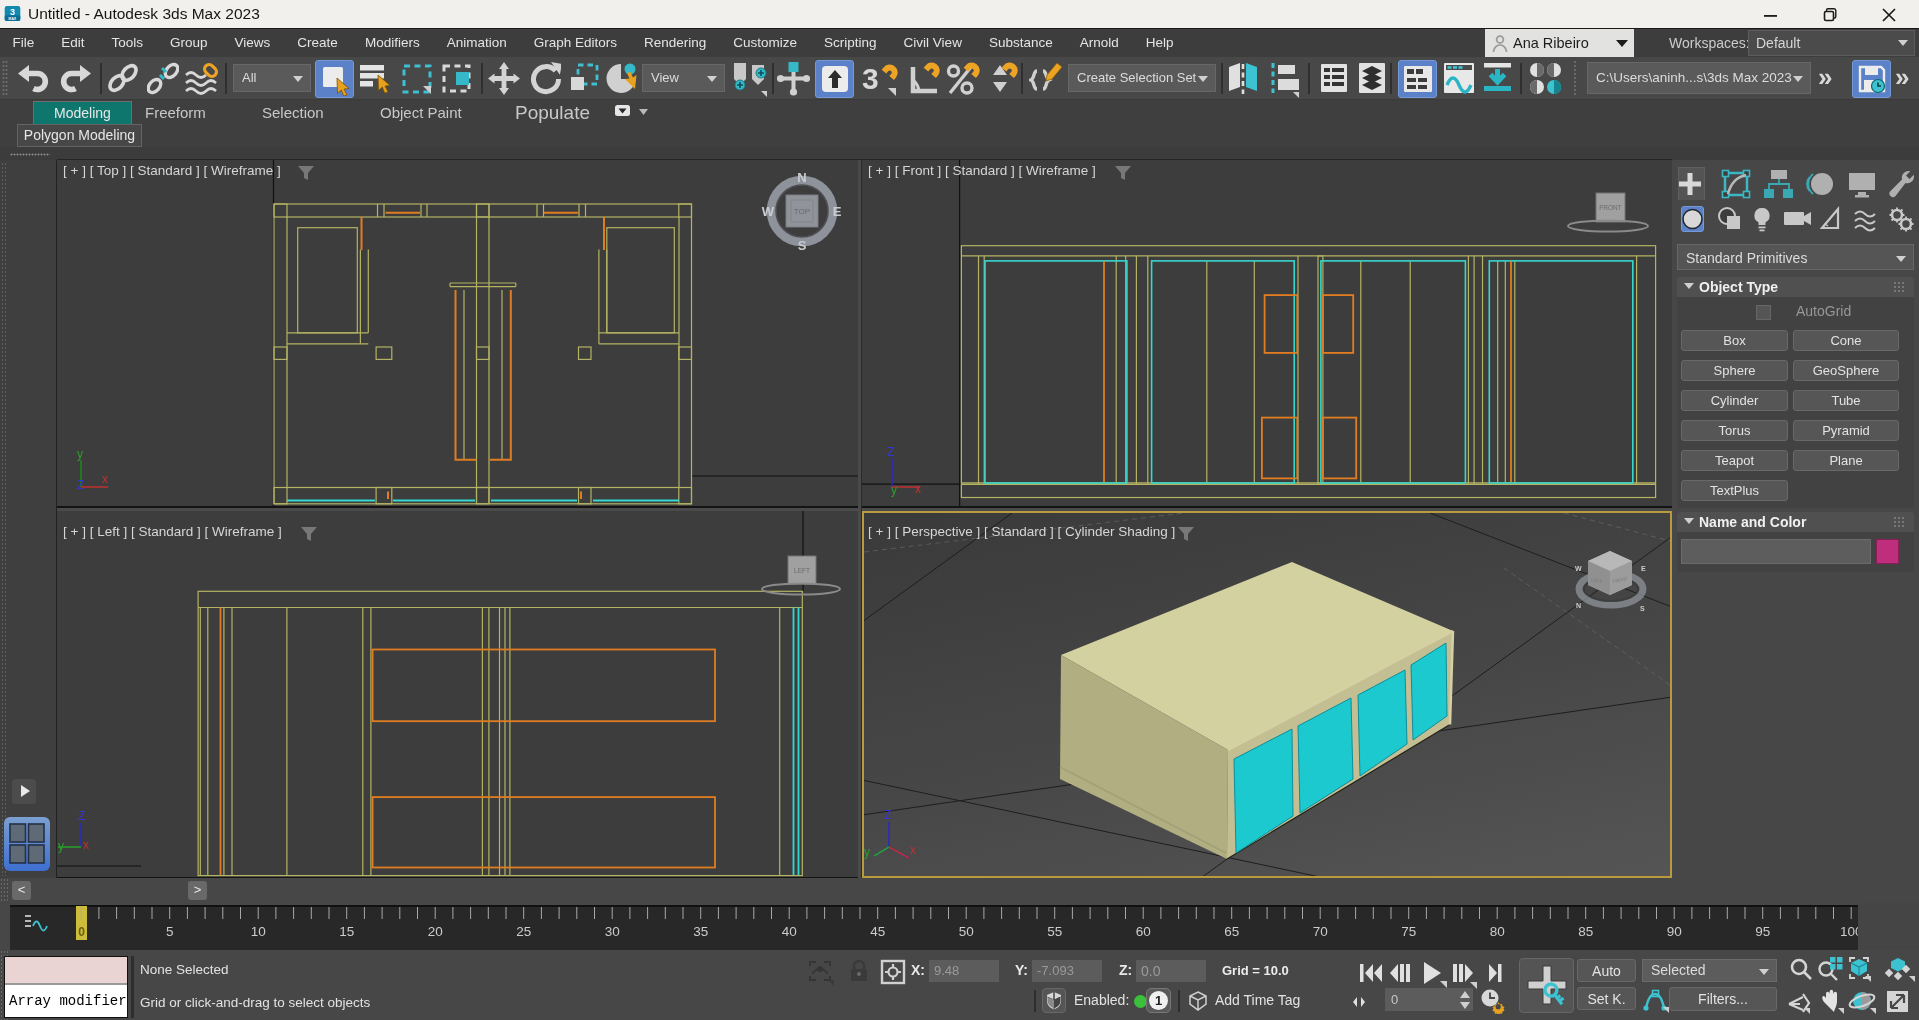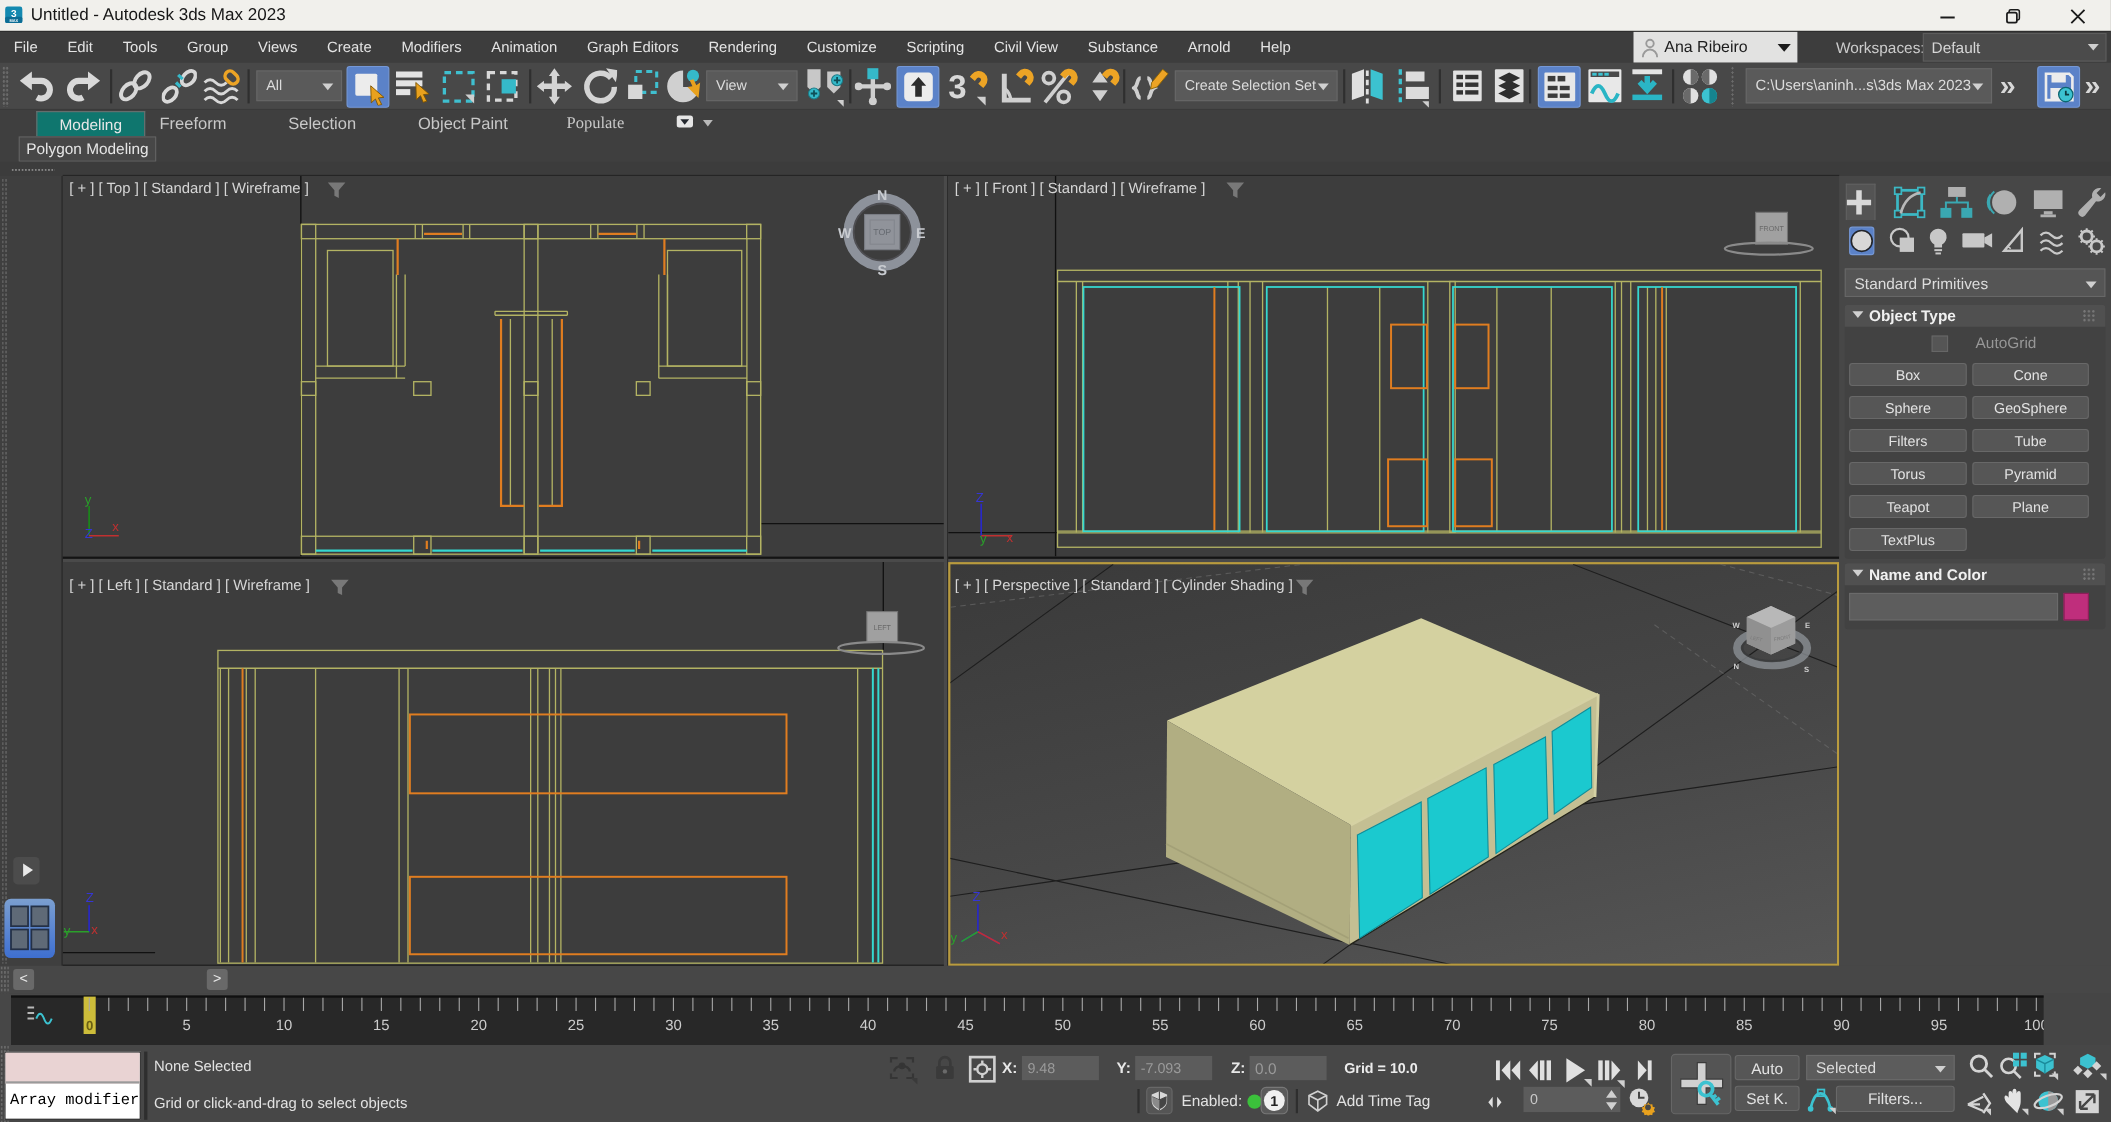--- a/index.html
+++ b/index.html
@@ -233,21 +233,21 @@
 </svg>
 <div class="abs" style="left:1895px;top:62px;color:#d8d8d8;font-size:26px;font-weight:bold;">»</div>
 
 <div class="abs" style="left:2px;top:60px;width:6px;height:37px;background-image:radial-gradient(circle,#6a6a6a 1px,transparent 1.2px);background-size:3px 4px;"></div>
 
 <div class="abs" style="left:0;top:100px;width:1919px;height:60px;background:#3f3f3f;"></div>
 <div class="abs" style="left:33px;top:101px;width:99px;height:23px;background:#0f766e;border:1px solid #6e6e6e;border-bottom:none;box-sizing:border-box;color:#e8e8e8;font-size:14px;text-align:center;line-height:22px;">Modeling</div>
 <div class="abs" style="left:145px;top:101px;color:#c8c8c8;font-size:15px;line-height:23px;">Freeform</div>
 <div class="abs" style="left:262px;top:101px;color:#c8c8c8;font-size:15px;line-height:23px;">Selection</div>
 <div class="abs" style="left:380px;top:101px;color:#c8c8c8;font-size:15px;line-height:23px;">Object Paint</div>
-<div class="abs" style="left:515px;top:101px;color:#c8c8c8;font-size:15px;line-height:23px;font-family:Liberation Serif, serif;">Populate</div>
+<div class="abs" style="left:515px;top:101px;color:#c8c8c8;font-size:19px;line-height:23px;">Populate</div>
 <svg class="abs" style="left:615px;top:104px;" width="36" height="16" viewBox="0 0 36 16">
  <rect x="0" y="1" width="15" height="11" rx="2.5" fill="#e6e6e6"></rect>
  <path d="M3.5 4.5 h8 l-4 5 z" fill="#23272e"></path>
  <path d="M24 5 h9 l-4.5 6 z" fill="#b9b9b9"></path>
 </svg>
 <div class="abs" style="left:17px;top:124px;width:125px;height:23px;background:#474747;border:1px solid #636363;box-sizing:border-box;color:#e6e6e6;font-size:14px;text-align:center;line-height:21px;">Polygon Modeling</div>
 <div class="abs" style="left:0;top:147px;width:1919px;height:13px;background:#3c3c3c;"></div>
 <div class="abs" style="left:10px;top:153px;width:40px;height:3px;background-image:radial-gradient(circle,#8a8a8a 0.9px,transparent 1.1px);background-size:3px 3px;"></div>
 
 <div class="abs" style="left:0;top:160px;width:57px;height:718px;background:#3f3f3f;"></div>
@@ -532,21 +532,21 @@
 <div class="abs" style="left:1677px;top:277px;width:237px;height:20px;background:#505050;border-radius:3px 3px 0 0;"></div>
 <div class="abs" style="left:1684px;top:283px;width:0;height:0;border-left:5px solid transparent;border-right:5px solid transparent;border-top:6px solid #d0d0d0;"></div>
 <div class="abs" style="left:1699px;top:279px;color:#f0f0f0;font-size:14px;font-weight:bold;">Object Type</div>
 <div class="abs" style="left:1893px;top:281px;width:12px;height:12px;background-image:radial-gradient(circle,#777 1px,transparent 1.2px);background-size:4px 4px;"></div>
 <div class="abs" style="left:1756px;top:305px;width:13px;height:13px;background:#555;border:1px solid #666;"></div>
 <div class="abs" style="left:1796px;top:303px;color:#979797;font-size:14px;">AutoGrid</div>
 <div class="pbtn" style="left:1681px;top:330px;width:107px;height:21px;line-height:20px;">Box</div>
 <div class="pbtn" style="left:1793px;top:330px;width:106px;height:21px;line-height:20px;">Cone</div>
 <div class="pbtn" style="left:1681px;top:360px;width:107px;height:21px;line-height:20px;">Sphere</div>
 <div class="pbtn" style="left:1793px;top:360px;width:106px;height:21px;line-height:20px;">GeoSphere</div>
-<div class="pbtn" style="left:1681px;top:390px;width:107px;height:21px;line-height:20px;">Filters</div>
+<div class="pbtn" style="left:1681px;top:390px;width:107px;height:21px;line-height:20px;">Cylinder</div>
 <div class="pbtn" style="left:1793px;top:390px;width:106px;height:21px;line-height:20px;">Tube</div>
 <div class="pbtn" style="left:1681px;top:420px;width:107px;height:21px;line-height:20px;">Torus</div>
 <div class="pbtn" style="left:1793px;top:420px;width:106px;height:21px;line-height:20px;">Pyramid</div>
 <div class="pbtn" style="left:1681px;top:450px;width:107px;height:21px;line-height:20px;">Teapot</div>
 <div class="pbtn" style="left:1793px;top:450px;width:106px;height:21px;line-height:20px;">Plane</div>
 <div class="pbtn" style="left:1681px;top:480px;width:107px;height:21px;line-height:20px;">TextPlus</div>
 
 <div class="abs" style="left:1677px;top:512px;width:237px;height:60px;background:#424242;border-radius:3px;"></div>
 <div class="abs" style="left:1677px;top:512px;width:237px;height:20px;background:#505050;border-radius:3px 3px 0 0;"></div>
 <div class="abs" style="left:1684px;top:518px;width:0;height:0;border-left:5px solid transparent;border-right:5px solid transparent;border-top:6px solid #d0d0d0;"></div>

